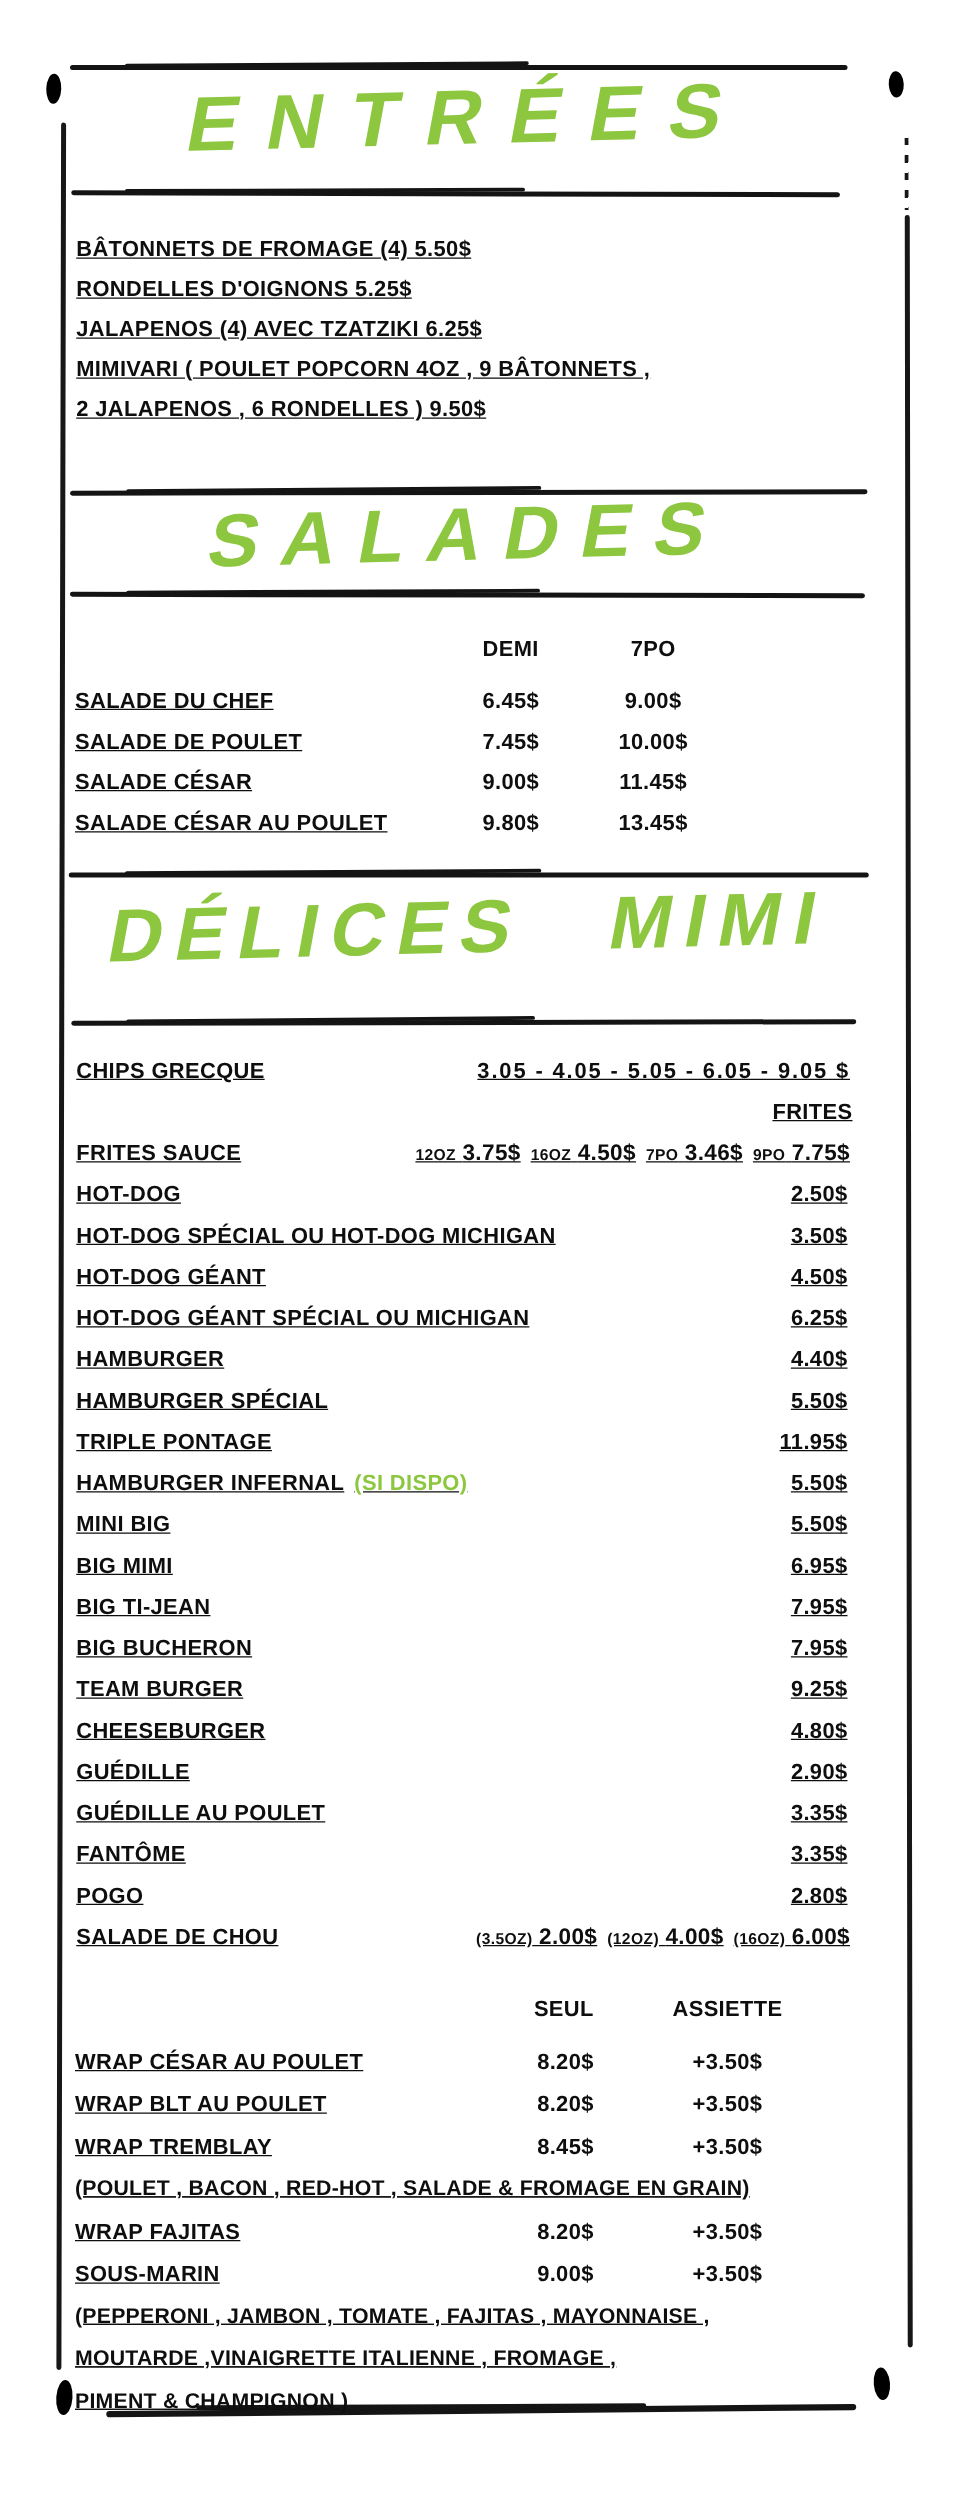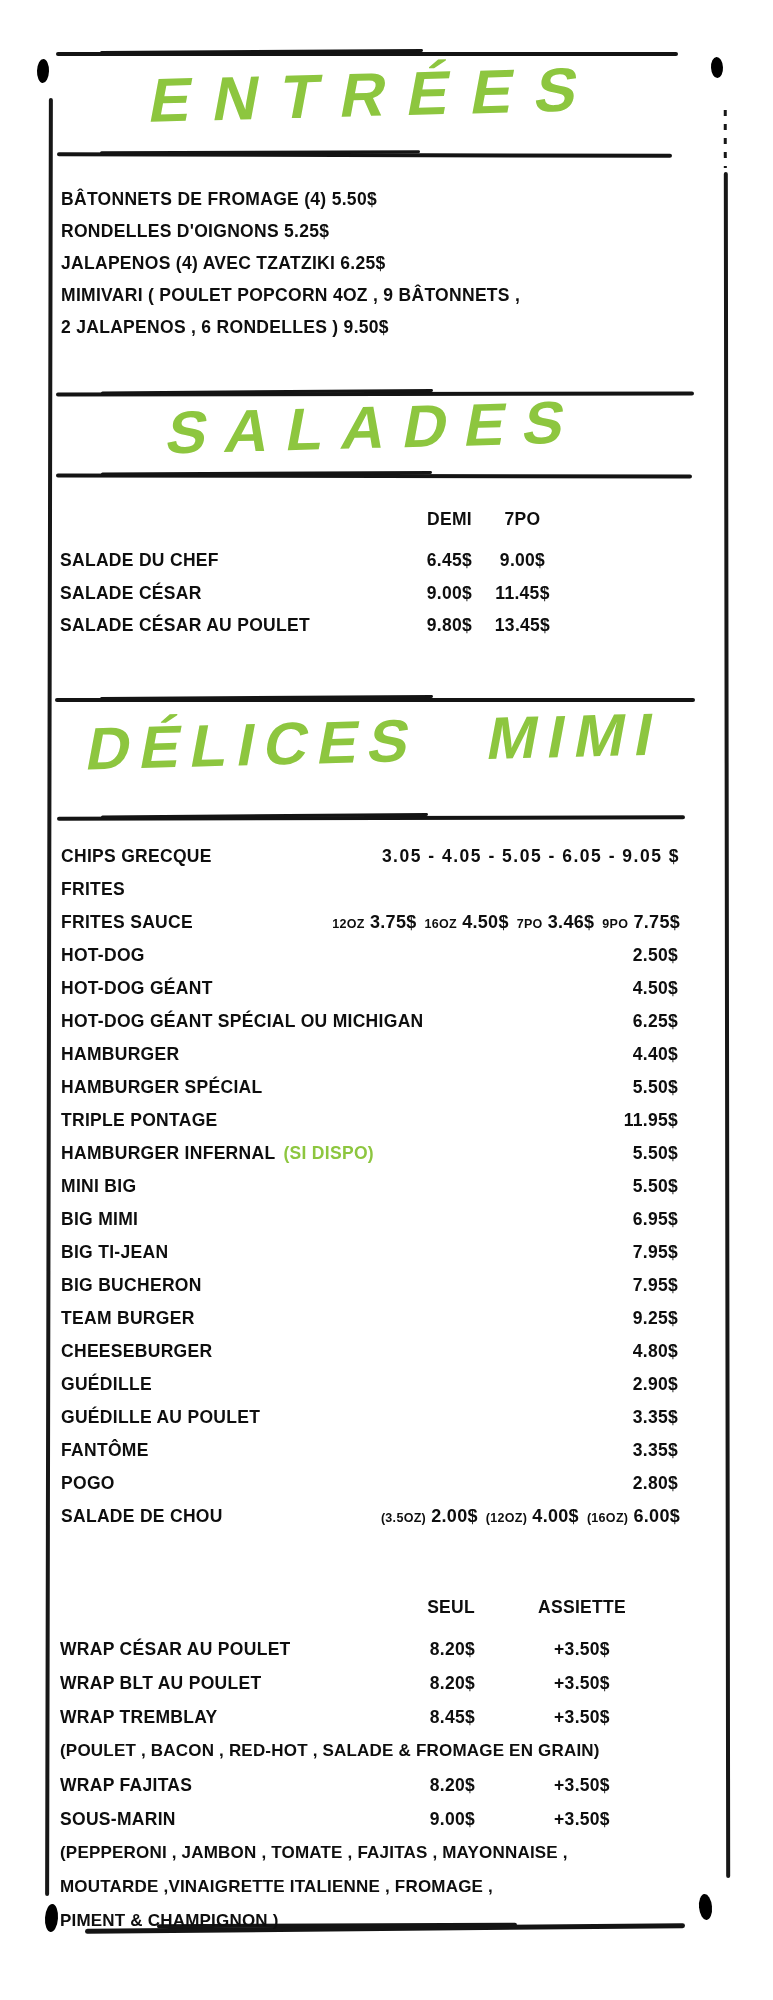--- a/index.html
+++ b/index.html
@@ -26,33 +26,33 @@
   
   .sec-title{
     position:absolute;left:55px;width:640px;text-align:center;
     font-weight:bold;color:var(--green,#8dc63f);line-height:1;
     transform:skewX(-12deg) rotate(-1.5deg);white-space:nowrap;
   }
   .t-entrees{top:64px;font-size:62px;letter-spacing:22px;}
   .t-salades{top:398px;font-size:60px;letter-spacing:18px;}
   .t-delices{top:712px;font-size:60px;letter-spacing:10px;word-spacing:42px;}
   
-  .btext{font-weight:700;font-size:17.5px;letter-spacing:0.3px;}
+  .btext{font-weight:700;font-size:17.5px;letter-spacing:0.3px;text-decoration:underline;}
   
   .entrees-list{position:absolute;top:183px;left:61px;width:625px;}
   .entree-line{height:32px;line-height:32px;white-space:nowrap;}
   
   .sal-head{position:absolute;top:509px;left:60px;width:622px;height:22px;}
   .sal-rows{position:absolute;top:544px;left:60px;width:622px;}
   .sal-row{position:relative;height:32.6px;line-height:32.6px;white-space:nowrap;}
-  .c-demi{position:absolute;left:326px;width:86px;text-align:right;top:0;}
+  .c-demi{position:absolute;left:326px;width:86px;text-align:left;top:0;}
   .c-7po{position:absolute;left:415px;width:95px;text-align:center;top:0;}
   
   .del-rows{position:absolute;top:840px;left:61px;width:621px;}
-  .drow{display:flex;align-items:baseline;height:33px;white-space:nowrap;}
+  .drow{display:flex;align-items:baseline;height:33px;white-space:nowrap;justify-content:flex-end;}
   .drow>*{line-height:33px;}
   .rnote{margin-left:8px;color:var(--green,#8dc63f);}
   .plist{margin-left:auto;letter-spacing:1.5px;padding-right:2px;}
   .parts{margin-left:auto;display:flex;align-items:baseline;gap:8px;padding-right:2px;}
   .parts .sz{font-size:12.5px;line-height:33px;}
   .parts .pp{font-size:18px;line-height:33px;}
   .rprice{margin-left:auto;padding-right:4px;}
   
   .wrap-head{position:absolute;top:1597px;left:60px;width:645px;height:22px;}
   .w-seul{position:absolute;left:325px;width:90px;text-align:right;top:0;}
@@ -100,20 +100,25 @@
     <span class="c-demi">DEMI</span>
     <span class="c-7po">7PO</span>
   </div>
   <div class="sal-rows btext">
       <div class="sal-row">
         <span>SALADE DU CHEF</span>
         <span class="c-demi">6.45$</span>
         <span class="c-7po">9.00$</span>
       </div>
 
+      <div class="sal-row">
+        <span>SALADE DE POULET</span>
+        <span class="c-demi">7.45$</span>
+        <span class="c-7po">10.00$</span>
+      </div>
 
       <div class="sal-row">
         <span>SALADE CÉSAR</span>
         <span class="c-demi">9.00$</span>
         <span class="c-7po">11.45$</span>
       </div>
 
       <div class="sal-row">
         <span>SALADE CÉSAR AU POULET</span>
         <span class="c-demi">9.80$</span>
@@ -150,20 +155,25 @@
         </span>
 
       </div>
 
       <div class="drow">
         <span class="rname">HOT-DOG</span>
 
         <span class="rprice">2.50$</span>
       </div>
 
+      <div class="drow">
+        <span class="rname">HOT-DOG SPÉCIAL OU HOT-DOG MICHIGAN</span>
+
+        <span class="rprice">3.50$</span>
+      </div>
 
       <div class="drow">
         <span class="rname">HOT-DOG GÉANT</span>
 
         <span class="rprice">4.50$</span>
       </div>
 
       <div class="drow">
         <span class="rname">HOT-DOG GÉANT SPÉCIAL OU MICHIGAN</span>
 

